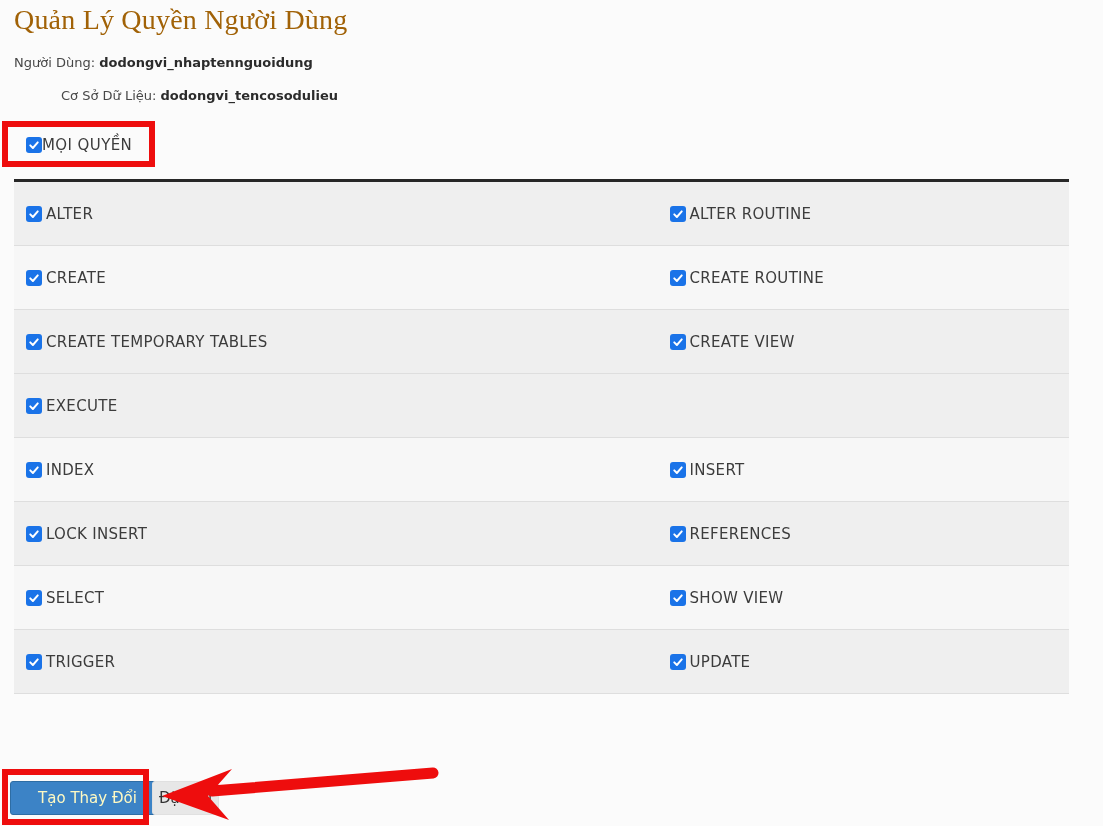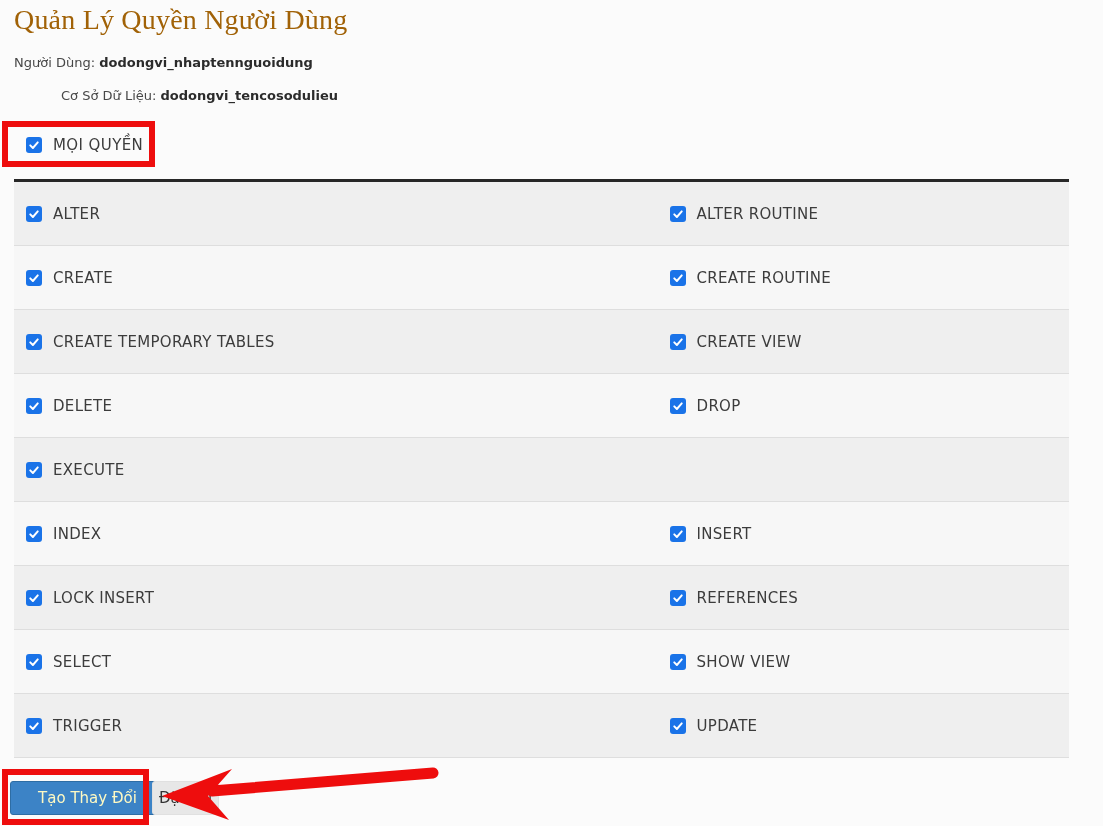--- a/index.html
+++ b/index.html
@@ -40,39 +40,39 @@
   .cb {
     display: inline-flex; align-items: center; justify-content: center;
     width: 16px; height: 16px; flex: 0 0 16px;
     background: #1a73e8; border-radius: 3px;
     cursor: pointer;
   }
   .cb svg { display: block; }
 
   .allpriv-row {
     position: absolute; left: 14px; top: 130px; height: 30px;
-    display: flex; align-items: center; gap: 11px; padding-left: 12px;
+    display: flex; align-items: center; padding-left: 12px;
   }
   .allpriv-label {
     font-size: 15px; color: #3c3c3c; letter-spacing: 0.4px; white-space: nowrap;
   }
 
   
   .priv-table {
     position: absolute; left: 14px; top: 179px; width: 1055px;
     border-top: 3px solid #272727;
   }
   .priv-row {
     display: flex; height: 64px;
     border-bottom: 1px solid #dedede;
   }
   .priv-row.shade { background: #efefef; }
   .priv-row.plain { background: #f7f7f7; }
   .priv-cell {
-    display: flex; align-items: center; gap: 11px;
+    display: flex; align-items: center; gap: 4px;
     padding-left: 12px;
   }
   .priv-cell.left  { width: 61%; }
   .priv-cell.right { width: 39%; }
   .priv-label {
     font-size: 15px; color: #3c3c3c; letter-spacing: 0.3px; white-space: nowrap;
   }
 
   
   .btn {
@@ -170,38 +170,20 @@
     <div class="priv-cell right">
       <span class="cb">
           <svg width="12" height="12" viewBox="0 0 16 16">
             <path d="M3 8.5 6.5 12 13 4.5" stroke="#fff" stroke-width="2.6" fill="none" stroke-linecap="round" stroke-linejoin="round"></path>
           </svg>
         </span>
       <span class="priv-label">CREATE VIEW</span>
     </div>
   </div>
 
-  <div class="priv-row plain">
-    <div class="priv-cell left">
-      <span class="cb">
-          <svg width="12" height="12" viewBox="0 0 16 16">
-            <path d="M3 8.5 6.5 12 13 4.5" stroke="#fff" stroke-width="2.6" fill="none" stroke-linecap="round" stroke-linejoin="round"></path>
-          </svg>
-        </span>
-      <span class="priv-label">DELETE</span>
-    </div>
-    <div class="priv-cell right">
-      <span class="cb">
-          <svg width="12" height="12" viewBox="0 0 16 16">
-            <path d="M3 8.5 6.5 12 13 4.5" stroke="#fff" stroke-width="2.6" fill="none" stroke-linecap="round" stroke-linejoin="round"></path>
-          </svg>
-        </span>
-      <span class="priv-label">DROP</span>
-    </div>
-  </div>
 
   <div class="priv-row shade">
     <div class="priv-cell right">
       <span class="cb">
           <svg width="12" height="12" viewBox="0 0 16 16">
             <path d="M3 8.5 6.5 12 13 4.5" stroke="#fff" stroke-width="2.6" fill="none" stroke-linecap="round" stroke-linejoin="round"></path>
           </svg>
         </span>
       <span class="priv-label">EXECUTE</span>
     </div>

